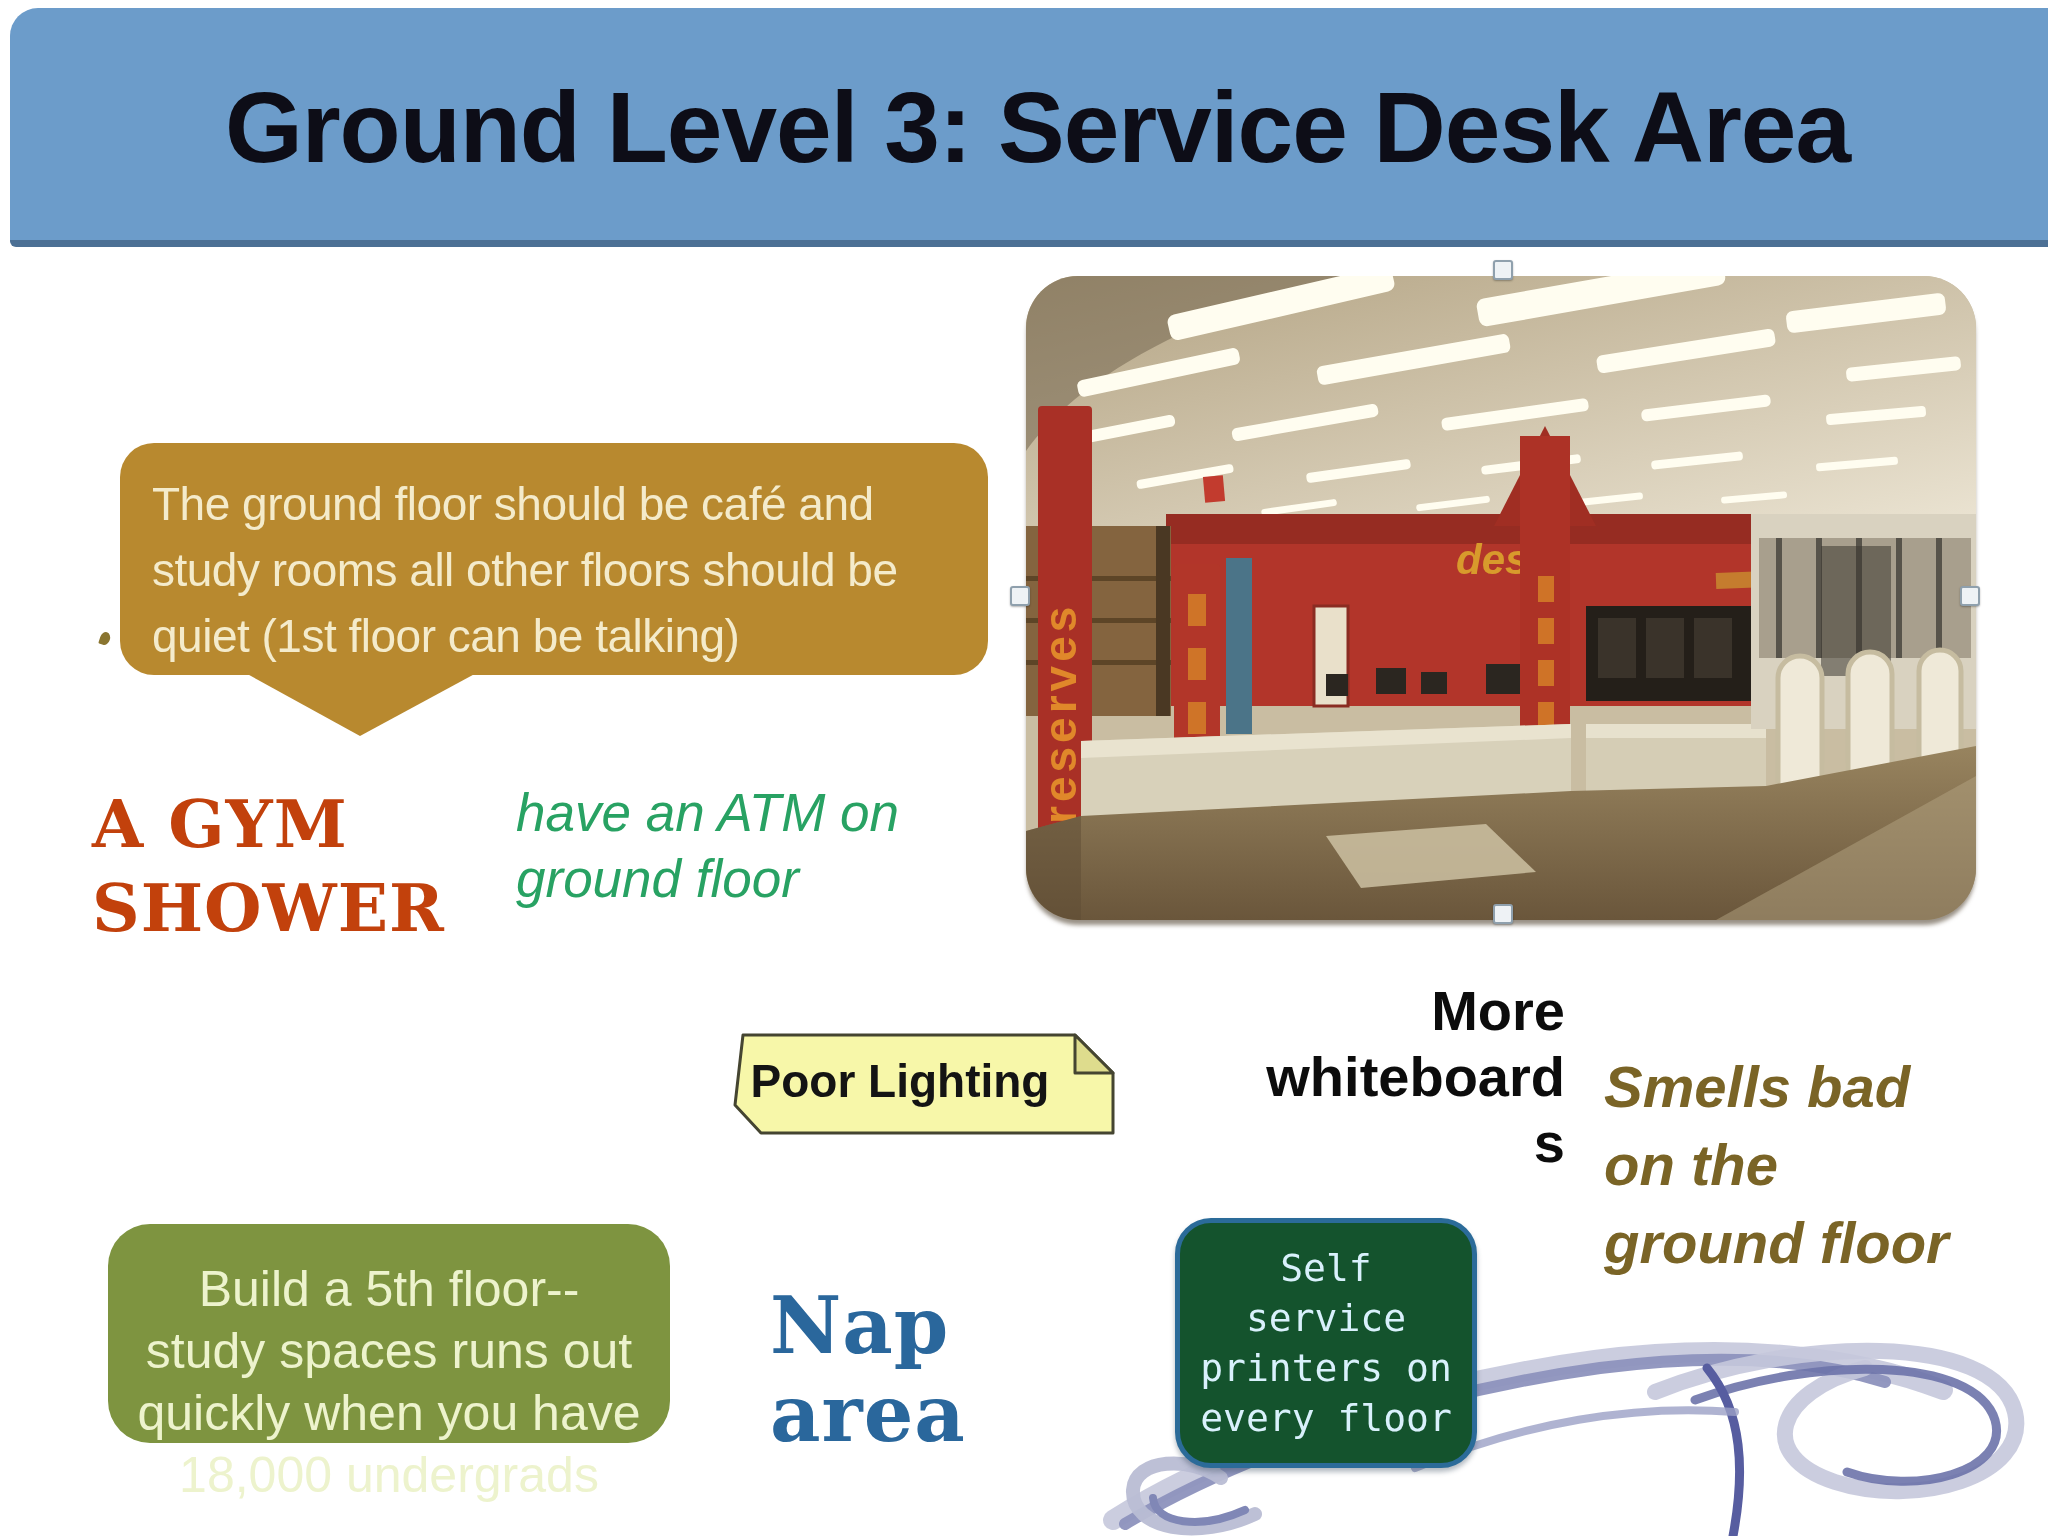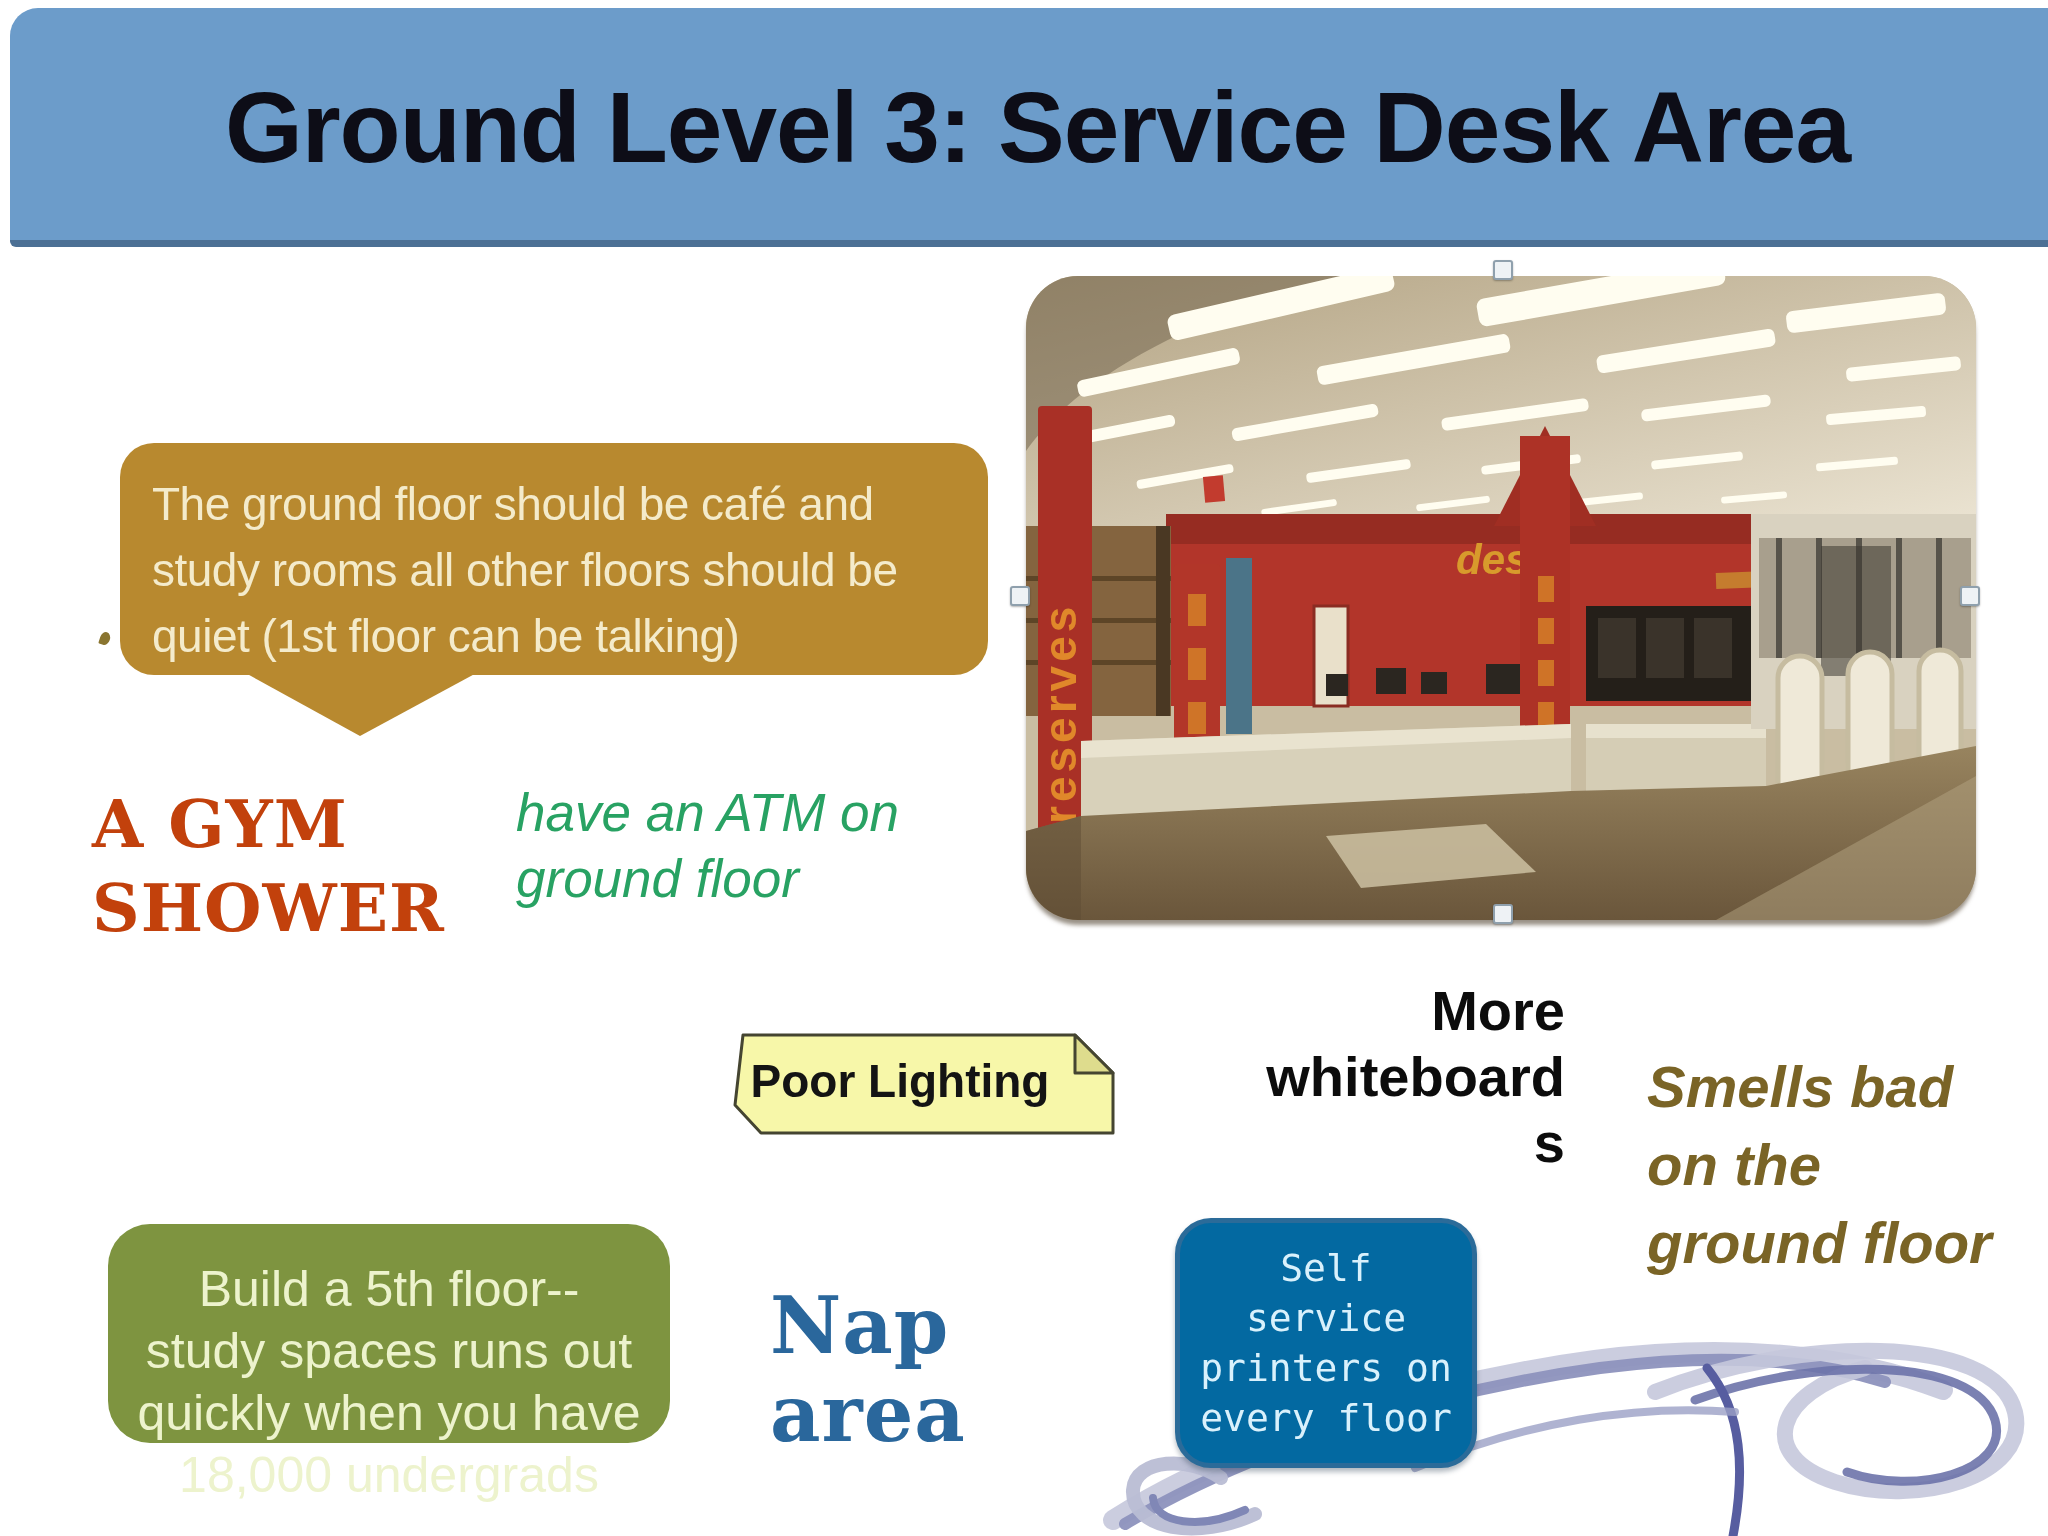--- a/index.html
+++ b/index.html
@@ -17,21 +17,21 @@
   
   .tb{position:absolute;white-space:nowrap;}
   .renting{left:46px;top:298px;font-size:58px;font-weight:bold;color:#101010;line-height:68px;}
   .gym{left:92px;top:782px;font-family:"DejaVu Serif",serif;font-weight:bold;
        font-size:66px;line-height:84px;color:#c2410c;letter-spacing:1px;}
   .atm{left:516px;top:780px;font-size:53px;font-style:italic;color:#28a263;line-height:66px;}
   .sleeping{left:160px;top:1040px;font-size:52px;color:#a8853e;line-height:63px;}
   .whiteboards{left:1245px;top:978px;width:320px;text-align:right;font-size:56px;
                font-weight:bold;color:#0c0c0c;line-height:66px;}
   .smells{left:1604px;top:1048px;font-size:58px;font-weight:bold;font-style:italic;
-          color:#7a6426;line-height:78px;margin-left:43px;}
+          color:#7a6426;line-height:78px;}
   .nap{left:770px;top:1282px;font-family:"DejaVu Serif",serif;font-weight:bold;
        font-size:78px;line-height:88px;color:#2a679c;letter-spacing:1px;}
 
   
   .bubble{position:absolute;left:120px;top:443px;width:868px;height:232px;
           background:#b8892f;border-radius:34px;}
   .bubble-text{position:absolute;left:32px;top:28px;font-size:46px;line-height:66px;
                color:#f4ebcb;letter-spacing:-0.5px;white-space:nowrap;}
   .bubble-tail{position:absolute;left:240px;top:670px;width:0;height:0;
                border-left:120px solid transparent;border-right:122px solid transparent;
@@ -52,21 +52,21 @@
                 display:flex;align-items:center;justify-content:center;
                 font-size:46px;font-weight:bold;color:#141414;transform:translateX(-8px);}
 
   
   .olive{position:absolute;left:108px;top:1224px;width:562px;height:219px;
          background:#7e9440;border-radius:42px;text-align:center;padding-top:34px;
          box-sizing:border-box;font-size:50px;line-height:62px;color:#edf3cd;}
 
   
   .printer-box{position:absolute;left:1175px;top:1218px;width:302px;height:250px;
-               background:#0369a1;border:5px solid #2b6b99;border-radius:36px;
+               background:#14532d;border:5px solid #2b6b99;border-radius:36px;
                box-sizing:border-box;text-align:center;padding-top:20px;
                font-family:"DejaVu Sans Mono",monospace;font-size:38px;line-height:50px;
                color:#d9f1fc;box-shadow:0 4px 5px rgba(40,60,80,.35);}
 
   
   .scribble{position:absolute;left:1095px;top:1272px;width:953px;height:264px;}
 </style>
 </head>
 <body>
 

